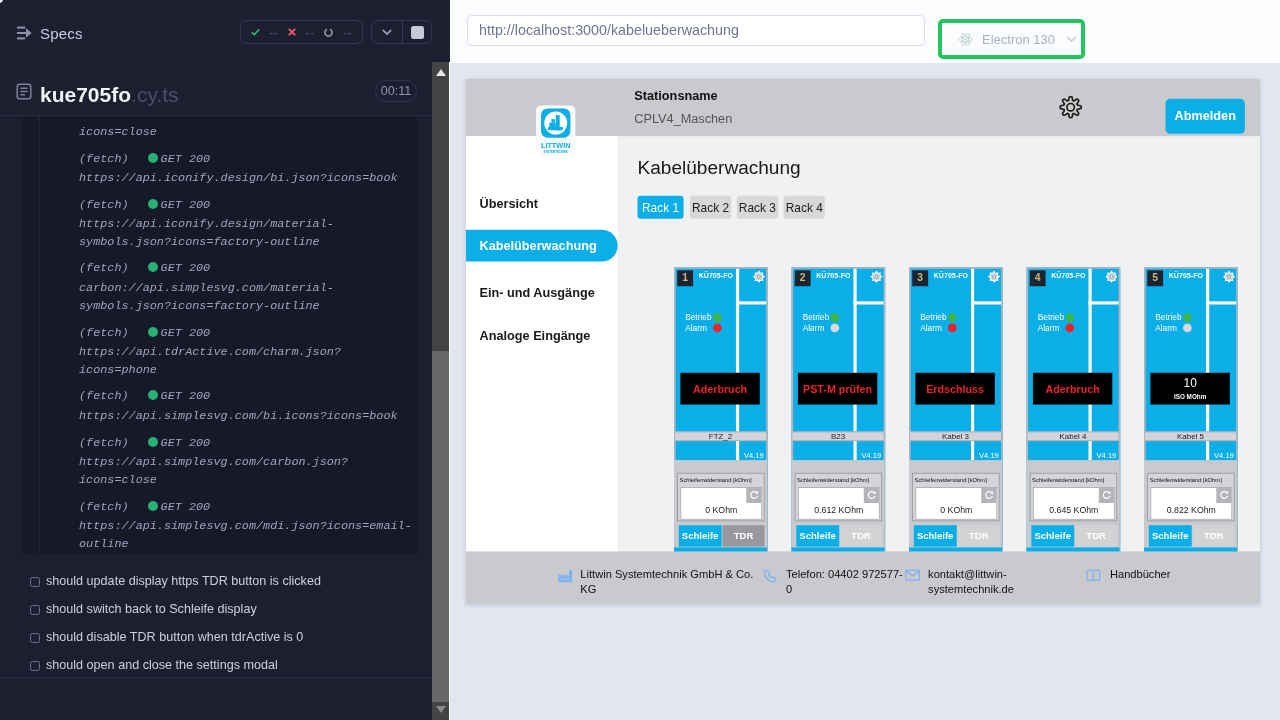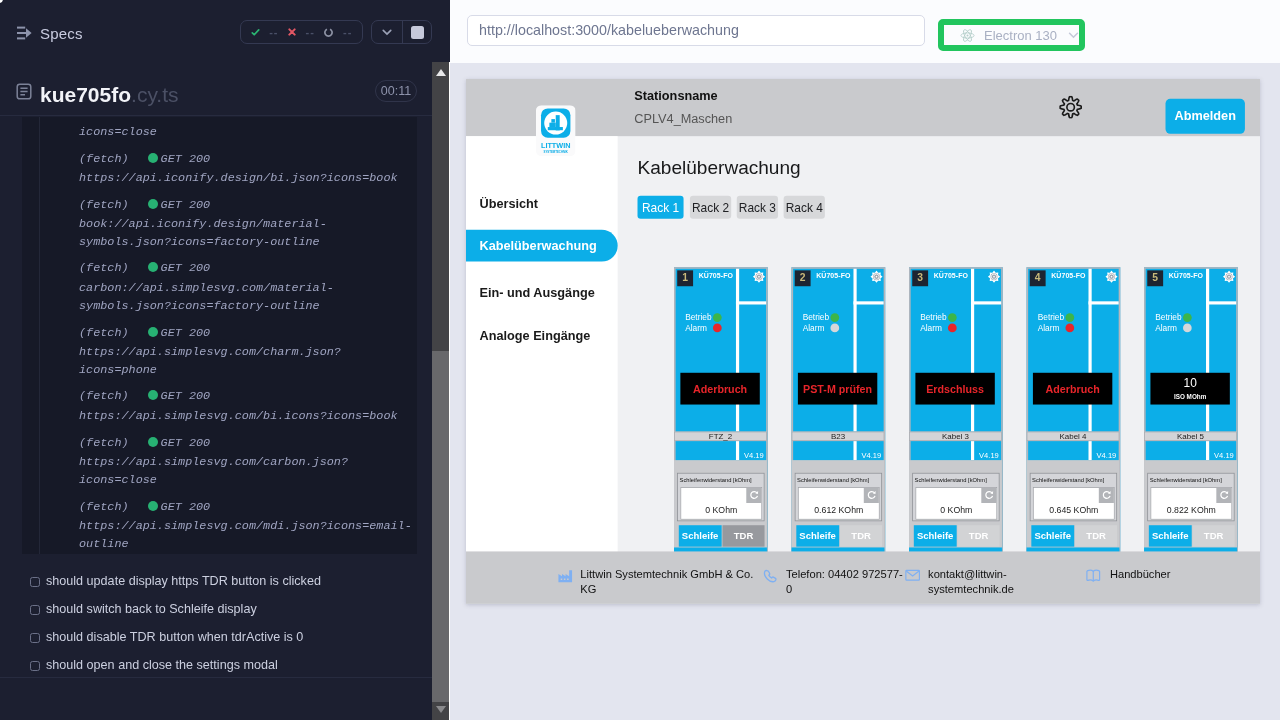--- a/index.html
+++ b/index.html
@@ -27,21 +27,21 @@
 
 #sbar{position:absolute;left:432px;top:62px;width:17px;height:658px;background:#434346}
 #sthumb{position:absolute;left:432px;top:351px;width:17px;height:351px;background:#68686b}
 .tri-up{position:absolute;left:436px;top:69px;width:0;height:0;border-left:5px solid transparent;border-right:5px solid transparent;border-bottom:7px solid #e8e8ea}
 .tri-dn{position:absolute;left:436px;top:706px;width:0;height:0;border-left:5px solid transparent;border-right:5px solid transparent;border-top:7px solid #8a8a8d}
 #wline{position:absolute;left:449px;top:62px;width:3px;height:658px;background:#fff}
 
 #right{position:absolute;left:450px;top:0;width:830px;height:720px;background:#e3e5ef}
 #topbar{position:absolute;left:0;top:0;width:830px;height:63px;background:#fbfcfe}
 #urlbox{position:absolute;left:17px;top:15px;width:458px;height:31px;background:#fff;border:1px solid #d8dbe8;border-radius:5px;line-height:29px;padding-left:11px;font-size:14.3px;color:#6e7690}
-#elbox{position:absolute;left:488px;top:19px;width:147px;height:32px;border:6px solid #22c55e;border-radius:5px;display:flex;align-items:center}
+#elbox{position:absolute;left:488px;top:19px;width:147px;height:40px;border:4px solid #22c55e;border-radius:5px;display:flex;align-items:center}
 #vpbox{position:absolute;left:649px;top:19px;width:164px;height:28px;background:#fff;border:1px solid #dfe2ee;border-radius:5px;display:flex;align-items:center}
 
 #appframe{position:absolute;left:16px;top:79px;width:794px;height:525px;overflow:hidden;box-shadow:0 1px 4px rgba(80,80,110,.25)}
 #app{position:absolute;left:0;top:0;width:1000px;height:661px;transform:scale(0.794);transform-origin:0 0;background:#f0f1f3;font-family:"Liberation Sans",sans-serif}
 #apphead{position:absolute;left:0;top:0;width:1000px;height:72px;background:#c9cacd}
 #sidebar{position:absolute;left:0;top:72px;width:191px;height:524px;background:#fff}
 .menu{position:absolute;left:17px;font-size:16px;font-weight:bold;color:#1a1a1a;white-space:nowrap}
 #actpill{position:absolute;left:0;top:190px;width:191px;height:40px;background:#0caee8;border-radius:0 20px 20px 0}
 #actpill div{color:#fff;font-size:16px;font-weight:bold;line-height:40px;padding-left:17px}
 #appfoot{position:absolute;left:0;top:595px;width:1000px;height:66px;background:#c9cacd}
@@ -120,27 +120,27 @@
   <div class="fname">kue705fo<span>.cy.ts</span></div>
   <div class="timepill">00:11</div>
   <div id="logbox">
       <div class="gut"></div>
     </div>
   <div id="loglines">
       <div class="ll" style="top:124.5px">icons=close</div>
       <div class="ll" style="top:151.5px">(fetch)<span class="gdot"></span>GET 200</div>
       <div class="ll" style="top:171.2px">https://api.iconify.design/bi.json?icons=book</div>
       <div class="ll" style="top:197.5px">(fetch)<span class="gdot"></span>GET 200</div>
-      <div class="ll" style="top:216.5px">book://api.iconify.design/material-</div>
+      <div class="ll" style="top:216.5px">https://api.iconify.design/material-</div>
       <div class="ll" style="top:234.5px">symbols.json?icons=factory-outline</div>
       <div class="ll" style="top:261.2px">(fetch)<span class="gdot"></span>GET 200</div>
       <div class="ll" style="top:280.5px">carbon://api.simplesvg.com/material-</div>
       <div class="ll" style="top:298.5px">symbols.json?icons=factory-outline</div>
       <div class="ll" style="top:325.5px">(fetch)<span class="gdot"></span>GET 200</div>
-      <div class="ll" style="top:344.5px">https://api.simplesvg.com/charm.json?</div>
+      <div class="ll" style="top:344.5px">https://api.tdrActive.com/charm.json?</div>
       <div class="ll" style="top:362.5px">icons=phone</div>
       <div class="ll" style="top:389.1px">(fetch)<span class="gdot"></span>GET 200</div>
       <div class="ll" style="top:408.5px">https://api.simplesvg.com/bi.icons?icons=book</div>
       <div class="ll" style="top:435.5px">(fetch)<span class="gdot"></span>GET 200</div>
       <div class="ll" style="top:454.5px">https://api.simplesvg.com/carbon.json?</div>
       <div class="ll" style="top:472.5px">icons=close</div>
       <div class="ll" style="top:499.5px">(fetch)<span class="gdot"></span>GET 200</div>
       <div class="ll" style="top:519.0px">https://api.simplesvg.com/mdi.json?icons=email-</div>
       <div class="ll" style="top:536.5px">outline</div>
     </div>

